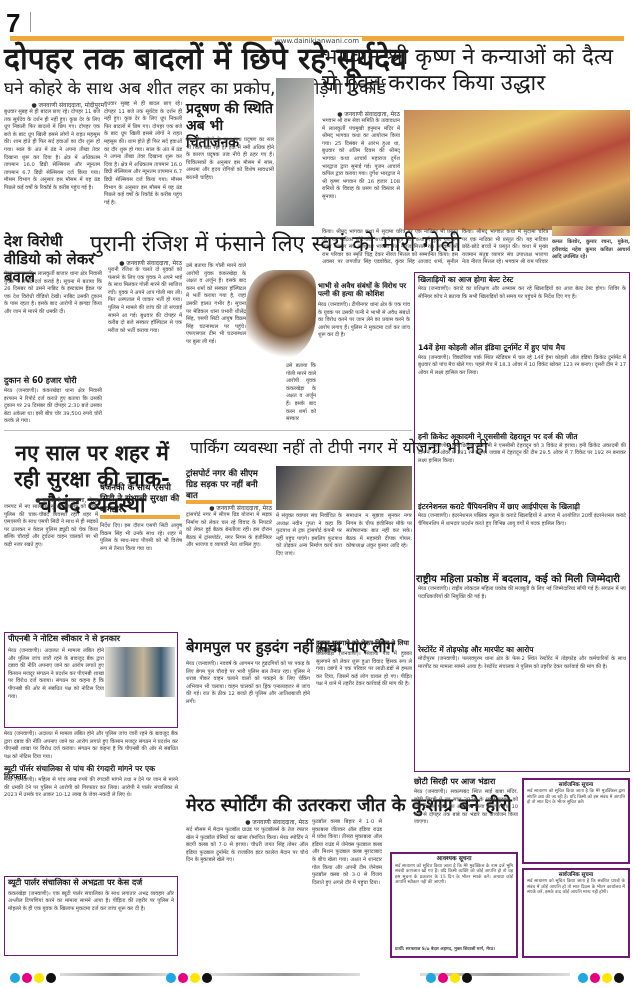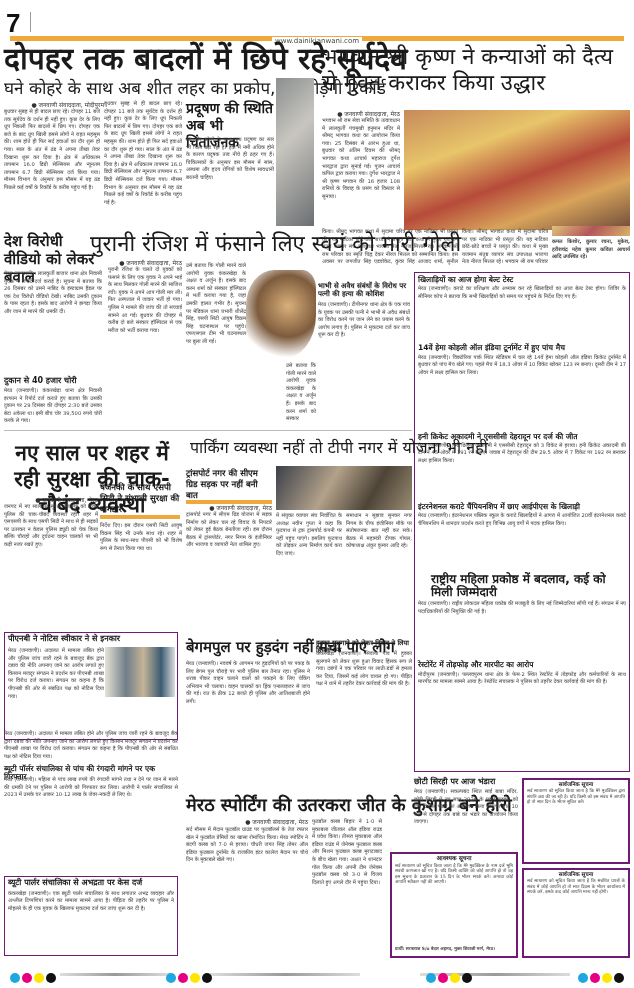--- a/index.html
+++ b/index.html
@@ -56,21 +56,21 @@
 <div class="abs byline" style="left:322px;top:110px;width:78px">● जनवाणी संवाददाता, मेरठ</div>
 <div class="abs text" style="left:322px;top:117px;width:78px;height:108px">भगवान श्री राम सेवा समिति के तत्वावधान में लालकुर्ती पंचमुखी हनुमान मंदिर में श्रीमद् भागवत कथा का आयोजन किया गया। 25 दिसंबर से आरंभ हुआ था, बुधवार को अंतिम दिवस की श्रीमद् भागवत कथा आचार्य महाराज दुर्गेश भारद्वाज द्वारा सुनाई गई। पूजन आचार्य कपिल द्वारा कराया गया। दुर्गेश भारद्वाज ने श्री कृष्ण भगवान की 16 हजार 108 रानियों के विवाह के प्रसंग को विस्तार से सुनाया।</div>
 <div class="abs photo crowd" style="left:404px;top:110px;width:226px;height:120px"></div>
 <div class="abs text" style="left:322px;top:228px;width:136px;height:38px">किया। श्रीमद् भागवत कथा में सुदामा चरित्र पर एक नाटिका भी प्रस्तुत की। यह नाटिका छोटे-छोटे बच्चों ने प्रस्तुत की। कथा में मुख्य यजमान संतुष्ट व्यापार संघ उपाध्यक्ष भाजपा नेता नीरज मित्तल रहे। भगवान श्री राम परिवार का स्मृति चिह्न देकर नीरज मित्तल को सम्मानित किया। इस अवसर पर जगजीत सिंह एडवोकेट, कुंवर सिंह आजाद शर्मा, सुनील पहिल, कृपाली सिंह आदि रहे।</div>
 <div class="abs text" style="left:462px;top:228px;width:86px;height:38px">किया। श्रीमद् भागवत कथा में सुदामा चरित्र पर एक नाटिका भी प्रस्तुत की। यह नाटिका छोटे-छोटे बच्चों ने प्रस्तुत की। कथा में मुख्य यजमान संतुष्ट व्यापार संघ उपाध्यक्ष भाजपा नेता नीरज मित्तल रहे। भगवान श्री राम परिवार का स्मृति चिह्न देकर नीरज मित्तल को सम्मानित किया। इस अवसर पर जगजीत सिंह एडवोकेट, कुंवर सिंह आजाद शर्मा, सुनील पहिल, कृपाली सिंह आदि रहे।</div>
 <div class="abs photo small" style="left:552px;top:226px;width:78px;height:10px"></div>
 <div class="abs text" style="left:552px;top:238px;width:78px;height:26px;font-weight:bold">कमल किशोर, कुमार रचना, मुकेश, हरीशचंद्र महेश कुमार कविता आचार्य आदि उपस्थित रहे।</div>
 
 <div class="abs h-light" style="left:4px;top:232px;width:100px;font-size:15px;line-height:18px;font-weight:bold">देश विरोधी वीडियो को लेकर बवाल</div>
 <div class="abs text" style="left:4px;top:270px;width:98px;height:105px">मेरठ (जनवाणी)। लालकुर्ती बाजार थाना क्षेत्र निवासी युवक ने रिपोर्ट दर्ज कराई है। सूचना में बताया कि 26 दिसंबर को उसने नाबिद के इंस्टाग्राम हैंडल पर एक देश विरोधी वीडियो देखी। नाबिद उसकी दुकान के पास रहता है। इसके बाद आरोपी ने झगड़ा किया और जान से मारने की धमकी दी।</div>
-<div class="abs sub" style="left:4px;top:377px;font-size:8px">दुकान से 40 हजार चोरी</div>
+<div class="abs sub" style="left:4px;top:377px;font-size:8px">दुकान से 60 हजार चोरी</div>
 <div class="abs text" style="left:4px;top:387px;width:98px;height:38px">मेरठ (जनवाणी)। कंकरखेड़ा थाना क्षेत्र निवासी इरफान ने रिपोर्ट दर्ज कराते हुए बताया कि उसकी दुकान पर 29 दिसंबर की दोपहर 2:30 बजे उसका बेटा अकेला था। इसी बीच चोर 39,500 रुपये चोरी करके ले गया।</div>
 
 <div class="abs h-light" style="left:90px;top:232px;font-size:22px;white-space:nowrap">पुरानी रंजिश में फंसाने लिए स्वयं को मारी गोली</div>
 <div class="abs byline" style="left:108px;top:259px;width:74px">● जनवाणी संवाददाता, मेरठ</div>
 <div class="abs text" style="left:108px;top:266px;width:74px;height:156px">पुरानी रंजिश के चलते दो युवकों को फंसाने के लिए एक युवक ने अपने भाई के साथ मिलकर गोली मारने की साजिश रची। युवक ने अपने आप गोली मार ली। फिर अस्पताल में जाकर भर्ती हो गया। पुलिस ने मामले की जांच की तो सच्चाई सामने आ गई। बुधवार की दोपहर में करीब दो बजे संस्कार हॉस्पिटल से एक मरीज को भर्ती कराया गया।</div>
 <div class="abs text" style="left:186px;top:262px;width:60px;height:160px">उसे बताया कि गोली मारने वाले आरोपी युवक कंकरखेड़ा के अक्षत व अर्जुन हैं। इसके बाद करन शर्मा को संस्कार हॉस्पिटल में भर्ती कराया गया है, जहां उसकी हालत गंभीर है। सूचना पर मेडिकल थाना प्रभारी शीलेंद्र सिंह, एसपी सिटी आयुष विक्रम सिंह घटनास्थल पर पहुंचे। एफएसएल टीम भी घटनास्थल पर बुला ली गई।</div>
 <div class="abs photo gun" style="left:246px;top:270px;width:70px;height:90px;border-radius:40% 20% 50% 30%"></div>
 <div class="abs text" style="left:286px;top:362px;width:30px;height:60px">उसे बताया कि गोली मारने वाले आरोपी युवक कंकरखेड़ा के अक्षत व अर्जुन हैं। इसके बाद करन शर्मा को संस्कार हॉस्पिटल में भर्ती कराया गया है, जहां उसकी हालत गंभीर है। सूचना पर मेडिकल थाना प्रभारी शीलेंद्र सिंह, एसपी सिटी आयुष विक्रम सिंह घटनास्थल पर पहुंचे। एफएसएल टीम भी घटनास्थल पर बुला ली गई।</div>
 
 <div class="abs sub" style="left:318px;top:283px;width:92px;font-size:7px">भाभी से अवैध संबंधों के विरोध पर पत्नी की हत्या की कोशिश</div>
@@ -78,21 +78,21 @@
 
 <div class="abs box" style="left:414px;top:272px;width:216px;height:500px">
   <div class="sub" style="margin:3px 3px 1px;font-size:7.5px">खिलाड़ियों का आज होगा बेल्ट टेस्ट</div>
   <div class="text" style="margin:0 3px;height:56px">मेरठ (जनवाणी)। कराटे का प्रशिक्षण और अभ्यास कर रहे खिलाड़ियों का आज बेल्ट टेस्ट होगा। शिविर के सीनियर कोच ने बताया कि सभी खिलाड़ियों को समय पर पहुंचने के निर्देश दिए गए हैं।</div>
   <div class="sub" style="margin:3px 3px 1px;font-size:7.5px">14वें हेमा कोहली ऑल इंडिया टूर्नामेंट में हुए पांच मैच</div>
   <div class="text" style="margin:0 3px;height:76px">मेरठ (जनवाणी)। विक्टोरिया पार्क स्थित स्टेडियम में चल रहे 14वें हेमा कोहली ऑल इंडिया क्रिकेट टूर्नामेंट में बुधवार को पांच मैच खेले गए। पहले मैच में 18.3 ओवर में 10 विकेट खोकर 123 रन बनाए। दूसरी टीम ने 17 ओवर में लक्ष्य हासिल कर लिया।</div>
   <div class="sub" style="margin:3px 3px 1px;font-size:7.5px">हनी क्रिकेट अकादमी ने एससीसी देहरादून पर दर्ज की जीत</div>
   <div class="text" style="margin:0 3px;height:58px">मेरठ (जनवाणी)। हनी क्रिकेट अकादमी ने एससीसी देहरादून को 3 विकेट से हराया। हनी क्रिकेट अकादमी की टीम ने 45 ओवर में 191 रन बनाए। जवाब में देहरादून की टीम 29.5 ओवर में 7 विकेट पर 192 रन बनाकर लक्ष्य हासिल किया।</div>
   <div class="sub" style="margin:3px 3px 1px;font-size:7.5px">इंटरनेशनल कराटे चैंपियनशिप में छाए आईपीएस के खिलाड़ी</div>
   <div class="text" style="margin:0 3px;height:58px">मेरठ (जनवाणी)। इंटरनेशनल पब्लिक स्कूल के कराटे खिलाड़ियों ने आगरा में आयोजित 20वीं इंटरनेशनल कराटे चैंपियनशिप में शानदार प्रदर्शन करते हुए विभिन्न आयु वर्गों में पदक हासिल किए।</div>
-  <div class="sub" style="margin:3px 16px 1px;font-size:12px">राष्ट्रीय महिला प्रकोष्ठ में बदलाव, कई को मिली जिम्मेदारी</div>
+  <div class="sub" style="margin:3px 1px 1px;font-size:10px">राष्ट्रीय महिला प्रकोष्ठ में बदलाव, कई को मिली जिम्मेदारी</div>
   <div class="text" style="margin:0 3px;height:58px">मेरठ (जनवाणी)। राष्ट्रीय लोकदल महिला प्रकोष्ठ की मजबूती के लिए नई जिम्मेदारियां सौंपी गई हैं। संगठन में नए पदाधिकारियों की नियुक्ति की गई है।</div>
   <div class="sub" style="margin:3px 3px 1px;font-size:7.5px">रेस्टोरेंट में तोड़फोड़ और मारपीट का आरोप</div>
   <div class="text" style="margin:0 3px;height:80px">मोदीपुरम (जनवाणी)। पल्लवपुरम थाना क्षेत्र के फेस-2 स्थित रेस्टोरेंट में तोड़फोड़ और कर्मचारियों के साथ मारपीट का मामला सामने आया है। रेस्टोरेंट संचालक ने पुलिस को तहरीर देकर कार्रवाई की मांग की है।</div>
 </div>
 
 <div class="abs hline" style="left:4px;top:430px;width:408px"></div>
 <div class="abs h-light" style="left:4px;top:440px;width:176px;font-size:21px;line-height:26px;text-align:center;font-weight:bold">नए साल पर शहर में रही सुरक्षा की चाक-चौबंद व्यवस्था</div>
 <div class="abs byline" style="left:4px;top:496px;width:94px">● जनवाणी संवाददाता, मेरठ</div>
 <div class="abs text" style="left:4px;top:503px;width:94px;height:120px">जनपद में नए साल पर सुरक्षा व्यवस्था को लेकर पुलिस की चाक-चौबंद व्यवस्था रही। शहर में एसएसपी के साथ एसपी सिटी ने साथ से ही सड़कों पर उतरकर न केवल पुलिस ड्यूटी को चेक किया बल्कि चौराहों और दुर्घटना वाहन चालकों पर भी कड़ी नजर रखते हुए।</div>
 <div class="abs sub" style="left:100px;top:482px;width:82px;font-size:8.5px;line-height:11px">षजनकी के साथ एसपी सिटी ने संभाली सुरक्षा की बागडोर</div>
@@ -101,21 +101,21 @@
 
 <div class="abs h-light" style="left:190px;top:440px;font-size:16px;white-space:nowrap">पार्किंग व्यवस्था नहीं तो टीपी नगर में योजना भी नहीं</div>
 <div class="abs sub" style="left:186px;top:468px;width:86px;font-size:8.5px;line-height:11px">ट्रांसपोर्ट नगर की सीएम ग्रिड सड़क पर नहीं बनी बात</div>
 <div class="abs orangebar" style="left:186px;top:500px;width:86px"></div>
 <div class="abs byline" style="left:186px;top:504px;width:86px">● जनवाणी संवाददाता, मेरठ</div>
 <div class="abs text" style="left:186px;top:511px;width:86px;height:112px">ट्रांसपोर्ट नगर में सीएम ग्रिड योजना में सड़क निर्माण को लेकर चल रहे विवाद के निपटारे को लेकर हुई बैठक बेनतीजा रही। इस दौरान बैठक में ट्रांसपोर्टर, नगर निगम के इंजीनियर और भाजपा व व्यापारी नेता शामिल हुए।</div>
 <div class="abs photo meet" style="left:276px;top:466px;width:136px;height:44px"></div>
 <div class="abs text" style="left:276px;top:512px;width:66px;height:110px">में संयुक्त व्यापार संघ निर्वाचित के अध्यक्ष नवीन गुप्ता ने कहा कि फुटपाथ से ट्रक ट्रांसपोर्ट कंपनी पर नहीं पहुंच पाएंगे। इसलिए फुटपाथ को तोड़कर अन्य निर्माण कार्य करा दिए जाएं।</div>
 <div class="abs text" style="left:346px;top:512px;width:66px;height:110px">समाधान न सुझाव सुनकर नगर निगम के चीफ इंजीनियर मौके पर संतोषजनक बात नहीं कर सके। बैठक में महामंत्री दीपक गोयल, कोषाध्यक्ष अंकुर कुमार आदि रहे।</div>
 
-<div class="abs box" style="left:4px;top:632px;width:174px;height:108px">
+<div class="abs box" style="left:4px;top:632px;width:174px;height:96px">
   <div class="sub" style="margin:2px 3px;font-size:8px">पीएनबी ने नोटिस स्वीकार ने से इनकार</div>
   <div class="text" style="position:absolute;left:3px;top:14px;width:96px;height:80px">मेरठ (जनवाणी)। अदालत में मामला लंबित होने और पुलिस जांच जारी रहने के बावजूद बैंक द्वारा दबाव की नीति अपनाए जाने का आरोप लगाते हुए किसान मजदूर संगठन ने प्रदर्शन कर पीएनबी शाखा पर विरोध दर्ज कराया। संगठन का कहना है कि पीएनबी की ओर से संबंधित पक्ष को नोटिस दिया गया।</div>
   <div class="photo group" style="position:absolute;left:100px;top:14px;width:70px;height:50px"></div>
 </div>
 <div class="abs text" style="left:4px;top:730px;width:174px;height:32px">मेरठ (जनवाणी)। अदालत में मामला लंबित होने और पुलिस जांच जारी रहने के बावजूद बैंक द्वारा दबाव की नीति अपनाए जाने का आरोप लगाते हुए किसान मजदूर संगठन ने प्रदर्शन कर पीएनबी शाखा पर विरोध दर्ज कराया। संगठन का कहना है कि पीएनबी की ओर से संबंधित पक्ष को नोटिस दिया गया।</div>
 
 <div class="abs sub" style="left:4px;top:765px;width:176px;font-size:7.5px">ब्यूटी पॉर्लर संचालिका से पांच की रंगदारी मांगने पर एक गिरफ्तार</div>
 <div class="abs text" style="left:4px;top:776px;width:174px;height:98px">मेरठ (जनवाणी)। महिला से पांच लाख रुपये की रंगदारी मांगने तथा न देने पर जान से मारने की धमकी देने पर पुलिस ने आरोपी को गिरफ्तार कर लिया। आरोपी ने पार्लर संचालिका से 2023 में उसके घर आकर 10-12 लाख के जेवर-नकदी ले लिए थे।</div>
 
 <div class="abs box" style="left:4px;top:876px;width:174px;height:80px">

